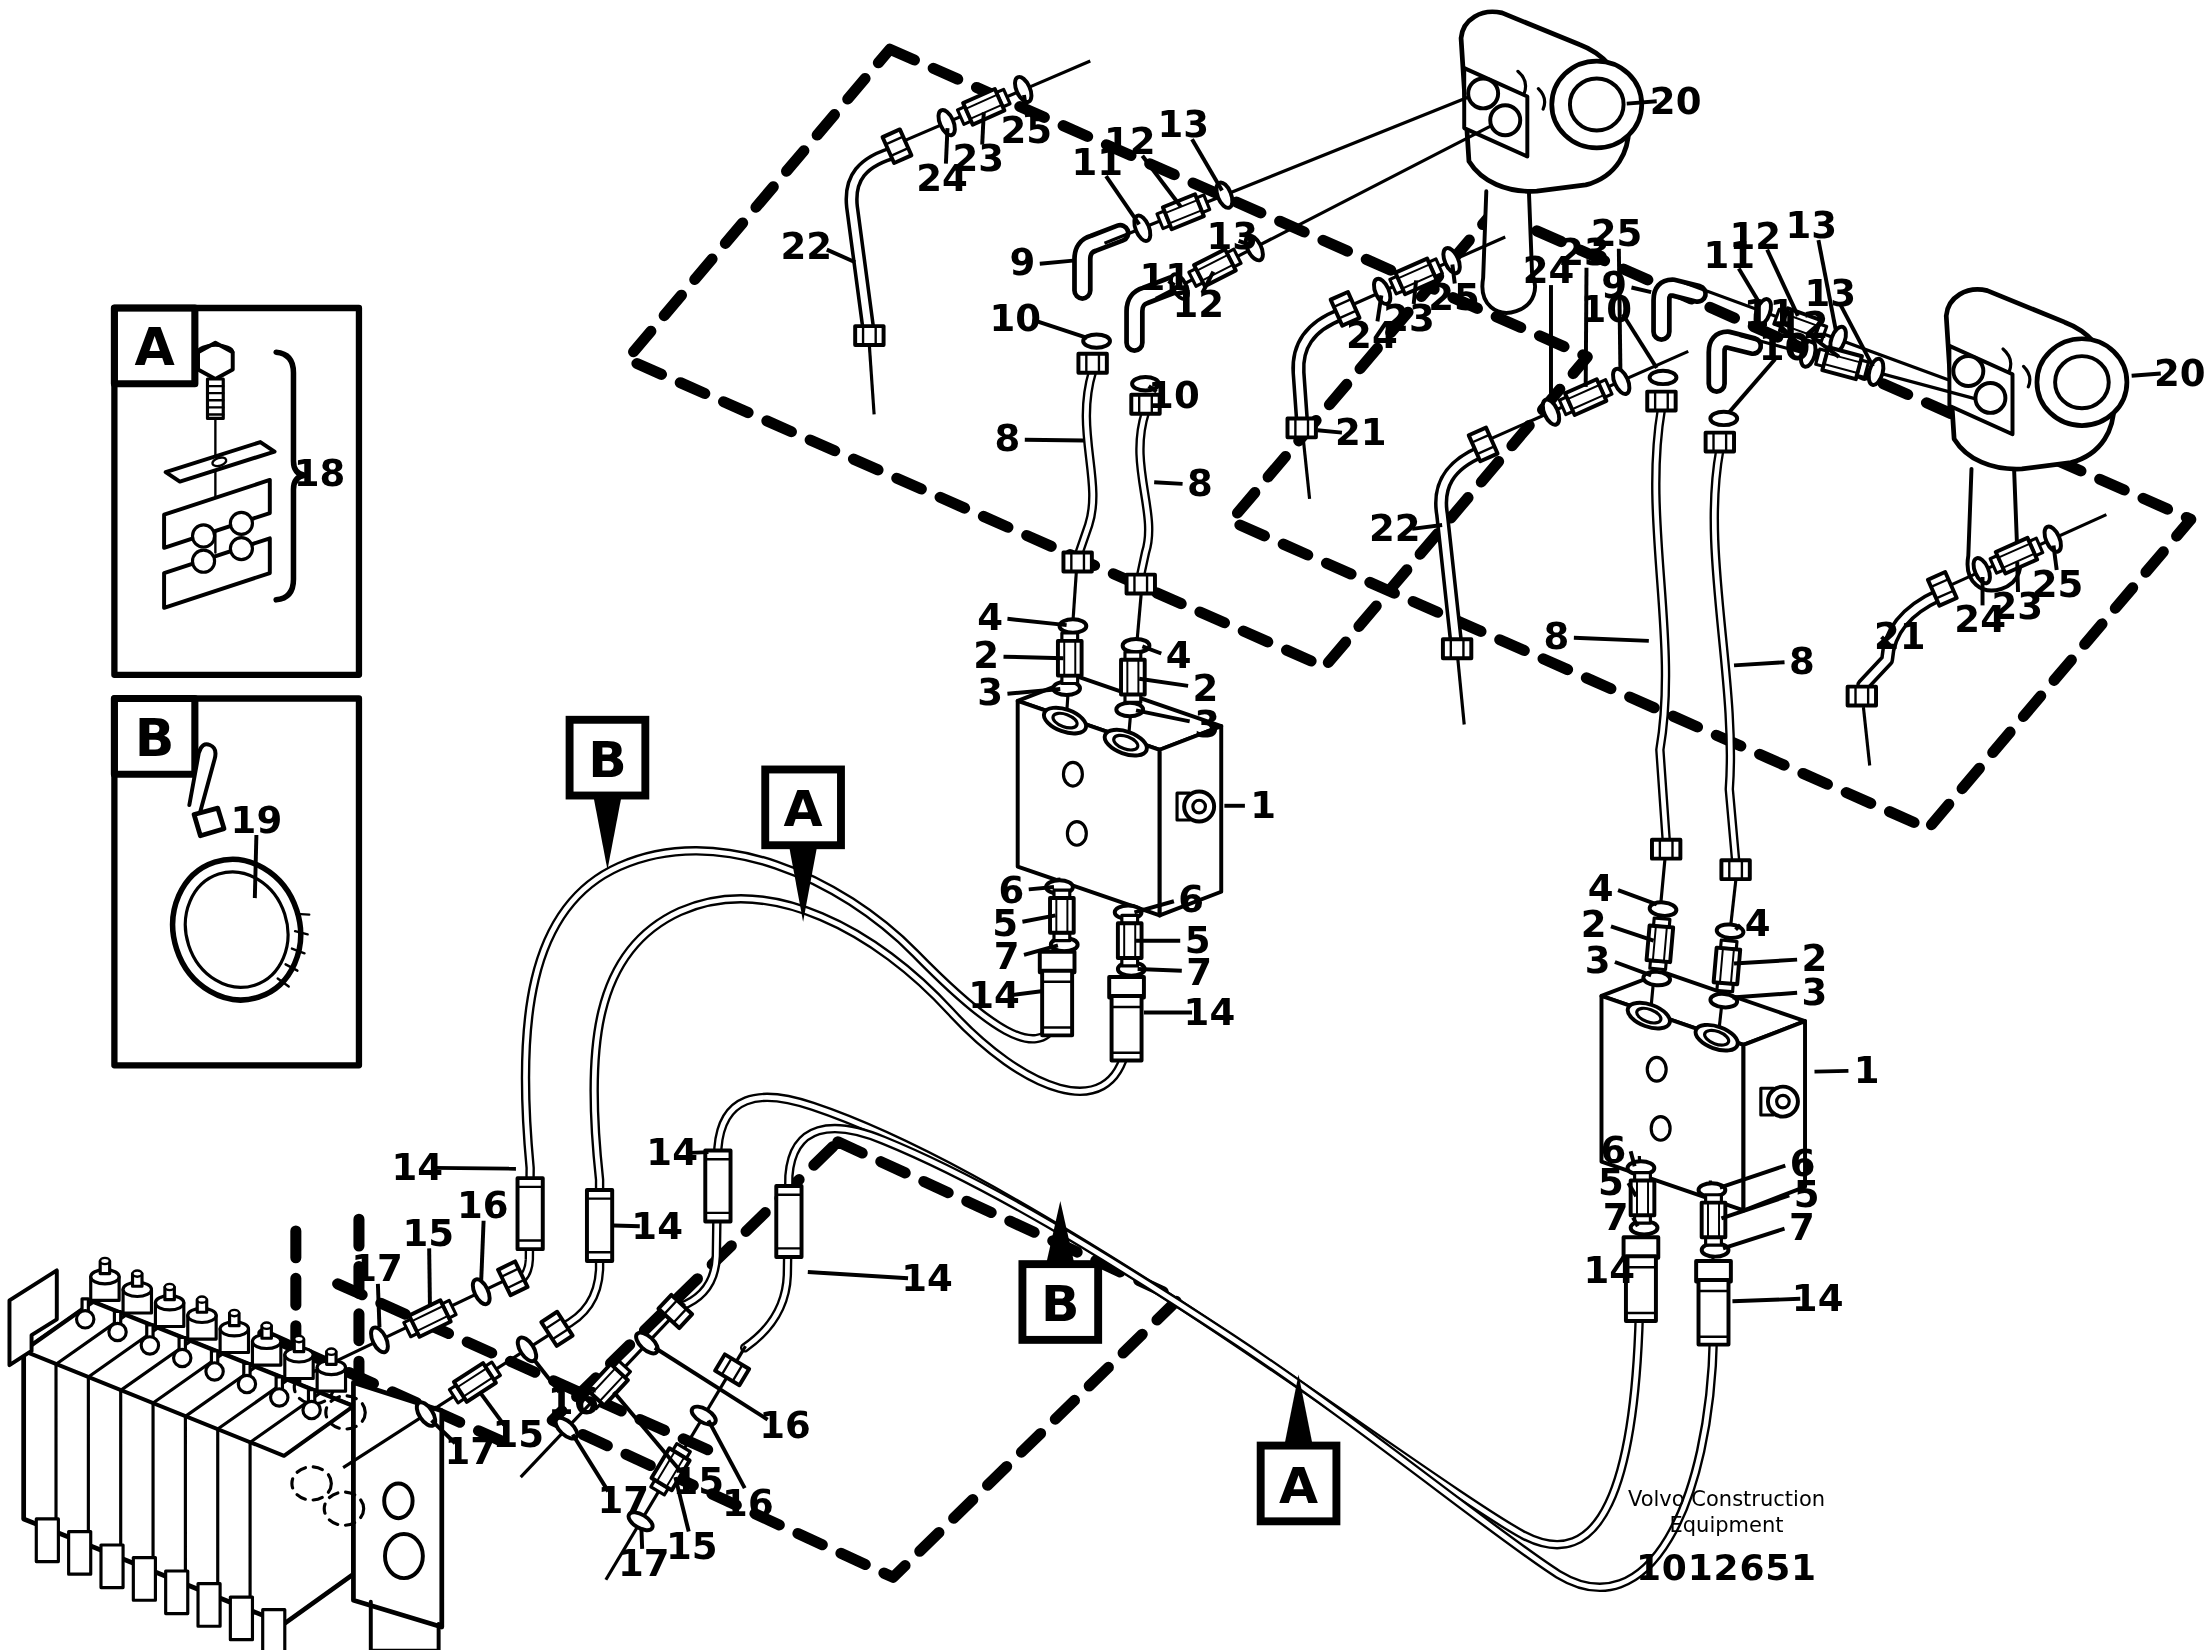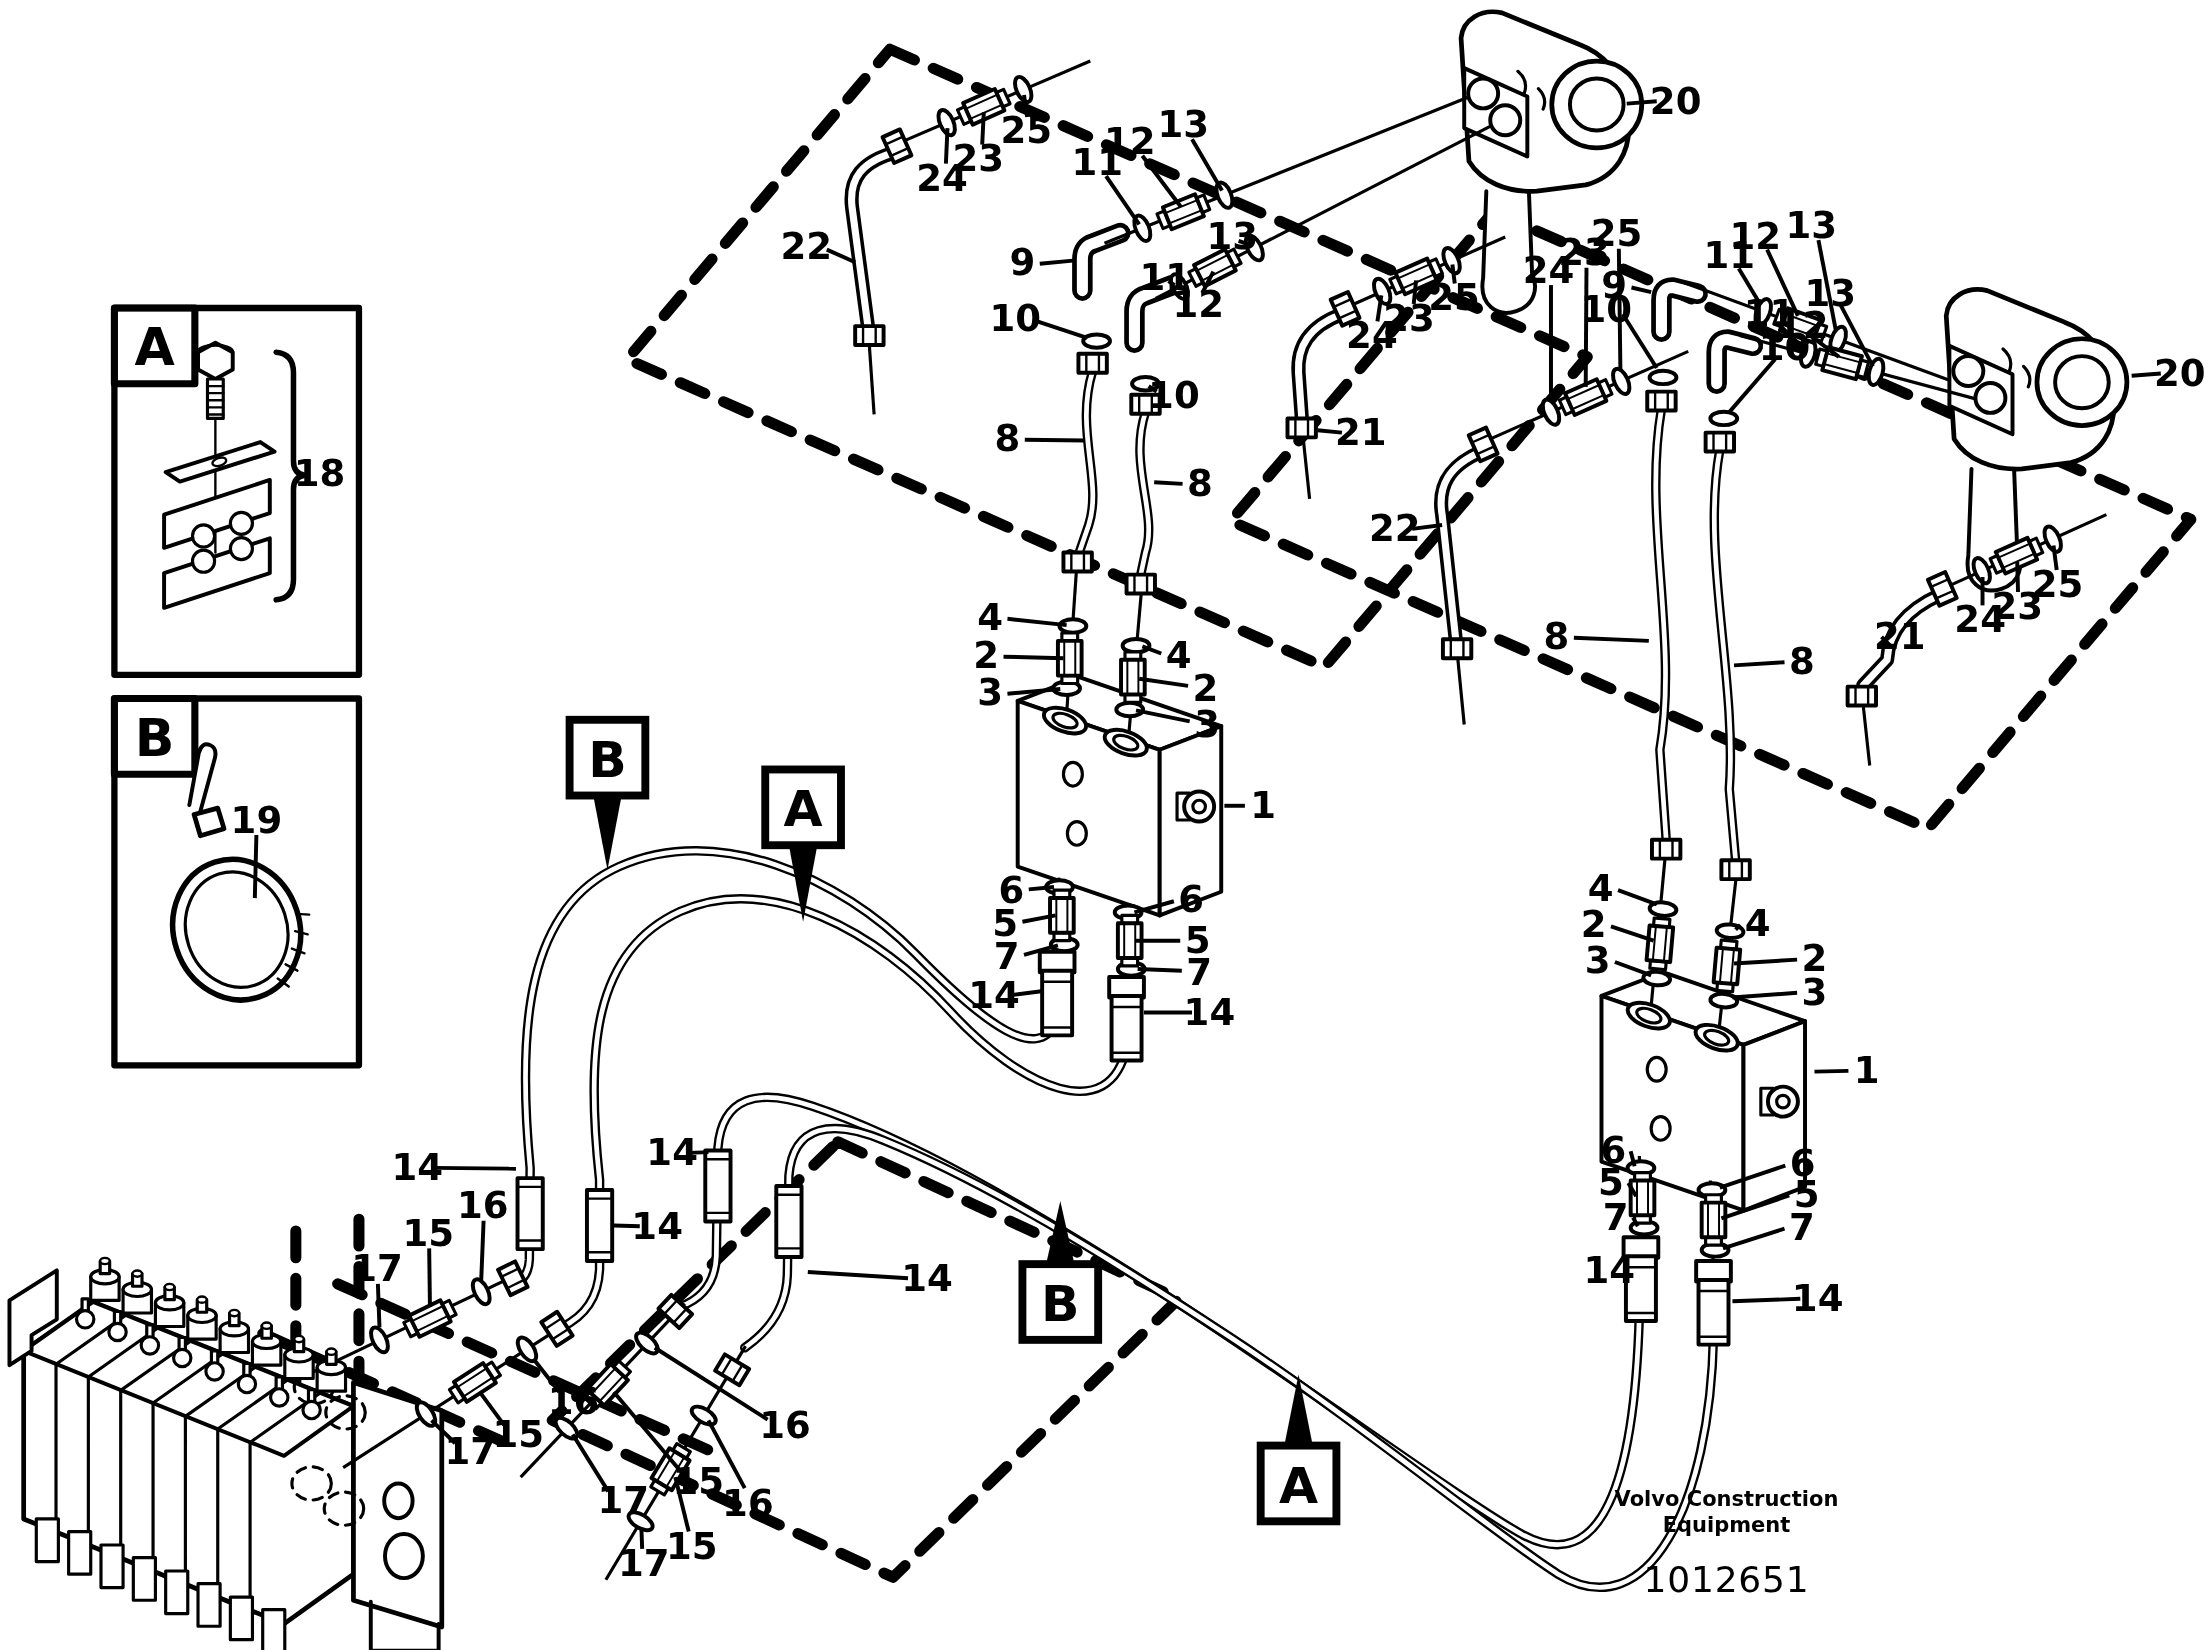--- a/index.html
+++ b/index.html
@@ -1,21 +1,21 @@
 <!DOCTYPE html>
 <html style="font-size:12.6px"><head>
 <meta charset="utf-8">
 <style>
   html,body{margin:0;padding:0;background:#e8e8e8;}
   #stage{position:relative;width:2205px;height:1651px;background:#ffffff;overflow:hidden;
          font-family:"DejaVu Sans","Liberation Sans",sans-serif;}
   svg{position:absolute;left:0;top:0;}
   #footer{position:absolute;left:1608px;top:1486px;width:237px;text-align:center;color:#000;}
-  #footer .brand{font-size:21px;font-weight:bold;line-height:1.25;}
-  #footer .num{font-size:36px;font-weight:normal;margin-top:20px;letter-spacing:0.8px;}
+  #footer .brand{font-size:21px;font-weight:normal;line-height:1.25;}
+  #footer .num{font-size:36px;font-weight:bold;margin-top:8px;letter-spacing:0.8px;}
 </style>
 </head>
 <body>
 
 <div id="stage">
   <svg id="art" width="2205" height="1651" viewBox="0 0 2795 2092">
     <g id="L-dash">
         <path stroke="#000000" stroke-width="14" fill="none" stroke-linejoin="round" stroke-linecap="round" stroke-dasharray="34 26" d="M1128,62 L2012,452 L1679,845 L795,455 Z"></path>
         <path stroke="#000000" stroke-width="14" fill="none" stroke-linejoin="round" stroke-linecap="round" stroke-dasharray="34 26" d="M1893,268 L2777,658 L2444,1050 L1560,660 Z"></path>
         <path stroke="#000000" stroke-width="14" fill="none" stroke-linejoin="round" stroke-linecap="round" stroke-dasharray="34 26" d="M428,1627 L903,1840"></path>

